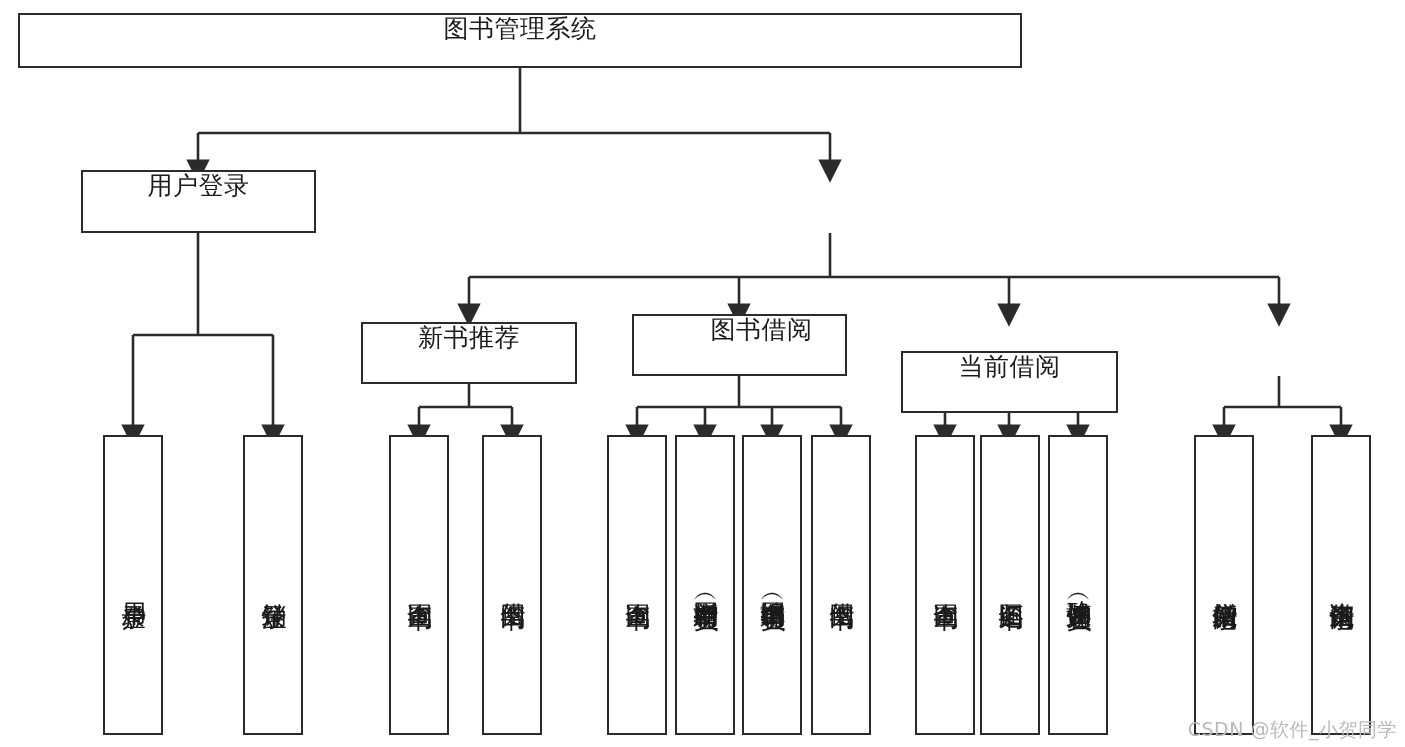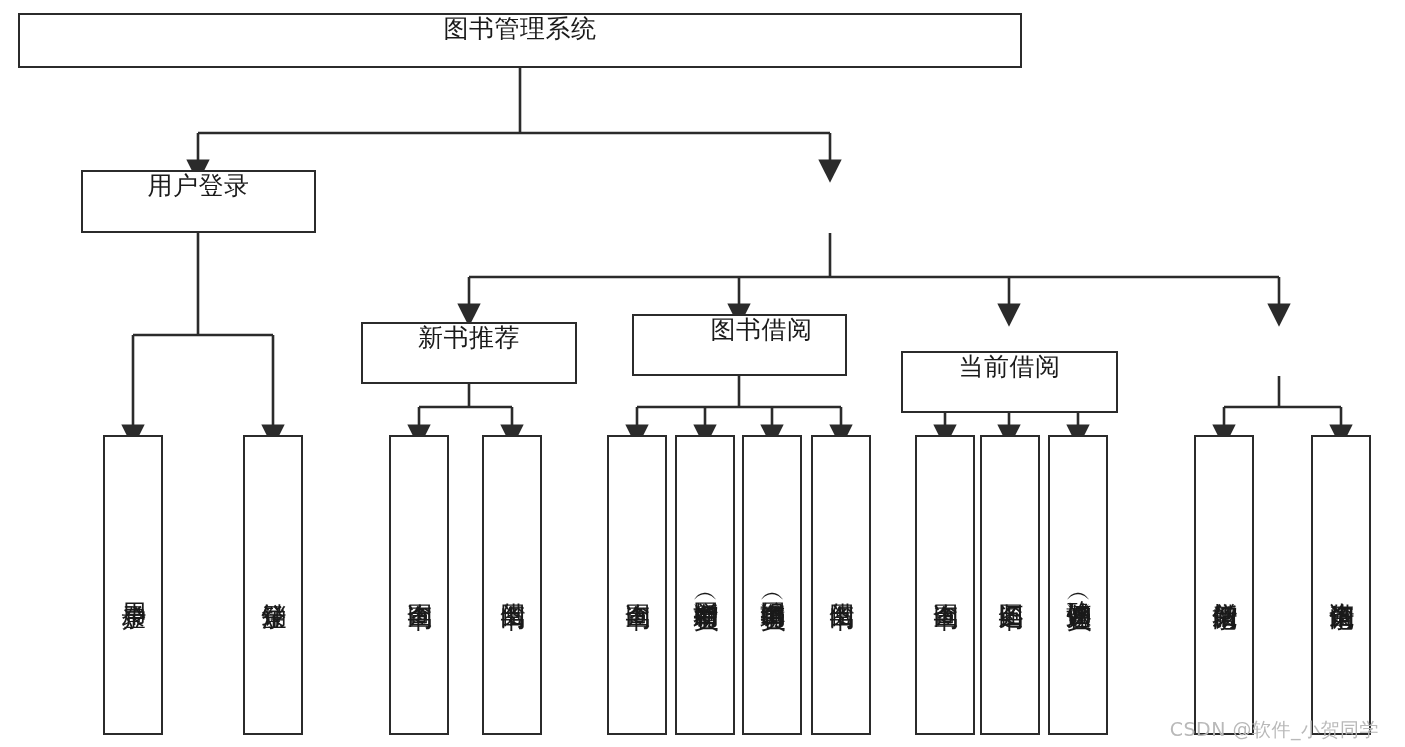--- a/index.html
+++ b/index.html
@@ -50,21 +50,21 @@
     align-items: center;
     justify-content: center;
   }
   .node.vert .lbl {
     writing-mode: vertical-rl;
     text-orientation: upright;
     display: block;
   }
   .watermark {
     position: absolute;
-    right: 26px;
+    right: 8px;
     bottom: 4px;
     font-size: 19px;
     color: #b9b9b9;
     letter-spacing: 0.5px;
     z-index: 3;
     white-space: nowrap;
   }
 </style>
 </head>
 <body>

